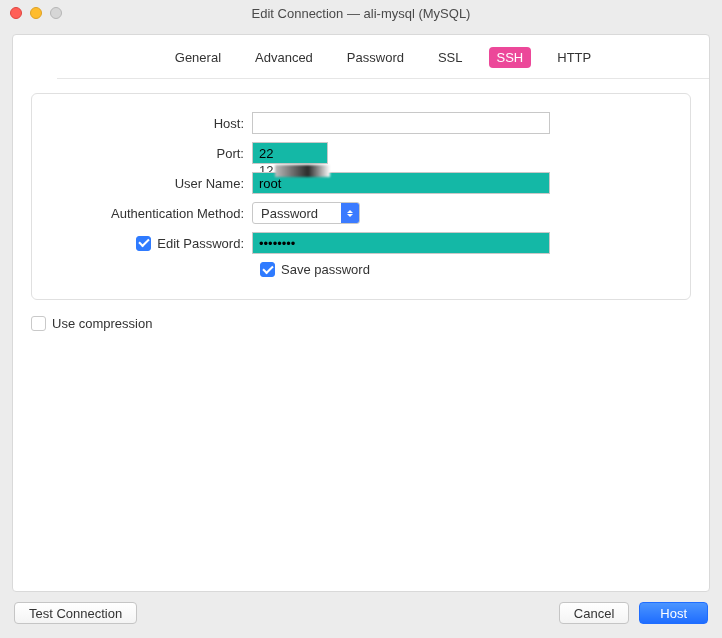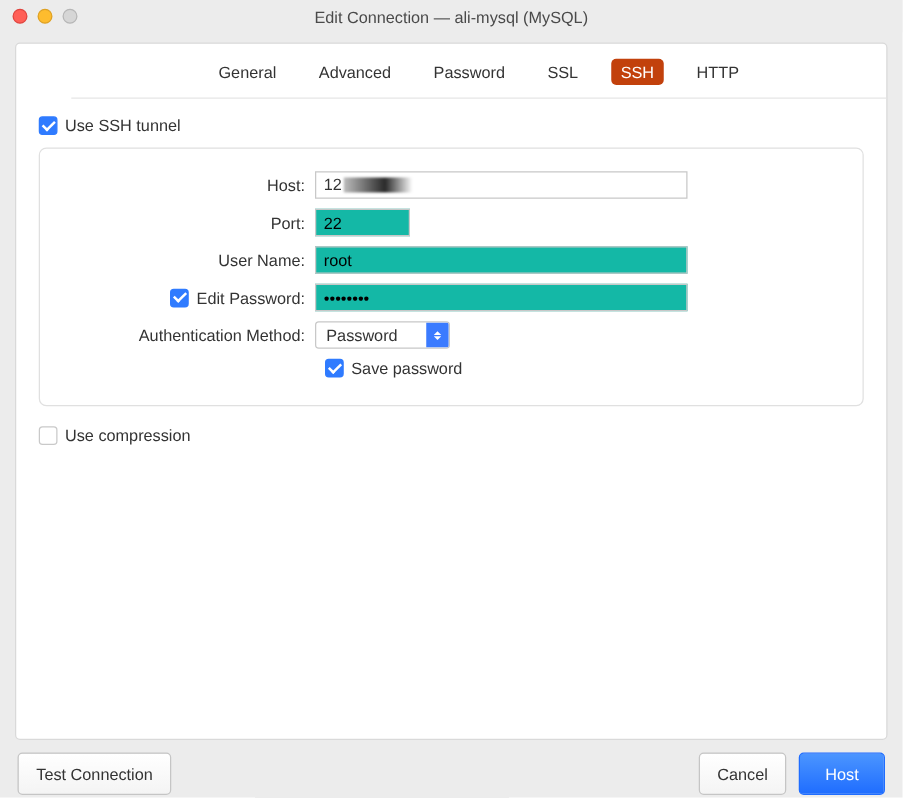--- a/index.html
+++ b/index.html
@@ -54,21 +54,21 @@
       margin-left: 44px;
     }
     .tab {
       font-size: 13px;
       color: #333;
       padding: 3px 8px;
       border-radius: 4px;
       cursor: default;
     }
     .tab.active {
-      background: #c2410c;
+      background: #ec4899;
       color: #fff;
     }
     .content {
       padding: 14px 18px;
       flex: 1;
     }
     .chk-row {
       display: flex;
       align-items: center;
       gap: 6px;
@@ -177,21 +177,21 @@
       align-items: center;
       gap: 6px;
       margin-top: 16px;
     }
     .footer {
       display: flex;
       align-items: center;
       padding: 10px 14px 12px 14px;
     }
     .btn {
-      height: 34px;
+      height: 22px;
       padding: 0 14px;
       border: 1px solid #c5c5c5;
       background: linear-gradient(#ffffff,#f4f4f4);
       border-radius: 4px;
       font-size: 13px;
       cursor: default;
       display: inline-flex;
       align-items: center;
     }
     .btn.primary {
@@ -202,21 +202,21 @@
     }
     .spacer { flex: 1; }
     .redact {
       display: inline-block;
       width: 55px; height: 12px;
       background: linear-gradient(90deg,#bdbdbd,#2a2a2a 60%,#fefefe);
       filter: blur(1px);
       vertical-align: middle;
       margin-left: 2px;
     }
-    .host-val { display: inline-flex; align-items: center; }
+    .host-val { display: inline-flex; align-items: center; margin-top: 48px; }
   </style>
 </head>
 <body>
 
 <div class="titlebar">
   <div class="traffic">
     <div class="dot red"></div>
     <div class="dot yellow"></div>
     <div class="dot green"></div>
   </div>
@@ -227,24 +227,20 @@
   <div class="tabs">
     <div class="tab">General</div>
     <div class="tab">Advanced</div>
     <div class="tab">Password</div>
     <div class="tab">SSL</div>
     <div class="tab active">SSH</div>
     <div class="tab">HTTP</div>
   </div>
 
   <div class="content">
-    <div class="chk-row">
-      <span class="chk checked"></span>
-      <span>Use SSH tunnel</span>
-    </div>
 
     <div class="form-box">
       <div class="row">
         <div class="label">Host:</div>
         <div class="field">
           <div class="w-host" style="height:22px;border:1px solid #c8c8c8;padding:2px 6px;">
             <span class="host-val">
               <span>12</span>
               <span class="redact"></span>
             </span>
@@ -253,35 +249,35 @@
       </div>
       <div class="row">
         <div class="label">Port:</div>
         <div class="field"><input type="text" class="w-port" value="22" style=""></div>
       </div>
       <div class="row">
         <div class="label">User Name:</div>
         <div class="field"><input type="text" class="w-host" value="root" style=""></div>
       </div>
       <div class="row">
-        <div class="label">
-          <span class="chk checked"></span>
-          <span>Edit Password:</span>
-        </div>
-        <div class="field"><input type="password" class="w-host" value="••••••••" style=""></div>
-      </div>
-      <div class="row">
         <div class="label">Authentication Method:</div>
         <div class="field">
           <div class="select-wrap">
             <div class="sel-text">Password</div>
             <div class="sel-btn"></div>
           </div>
         </div>
       </div>
+      <div class="row">
+        <div class="label">
+          <span class="chk checked"></span>
+          <span>Edit Password:</span>
+        </div>
+        <div class="field"><input type="password" class="w-host" value="••••••••" style=""></div>
+      </div>
       <div class="sub-row">
         <span class="chk checked"></span>
         <span>Save password</span>
       </div>
     </div>
 
     <div class="compress-row">
       <span class="chk"></span>
       <span>Use compression</span>
     </div>

